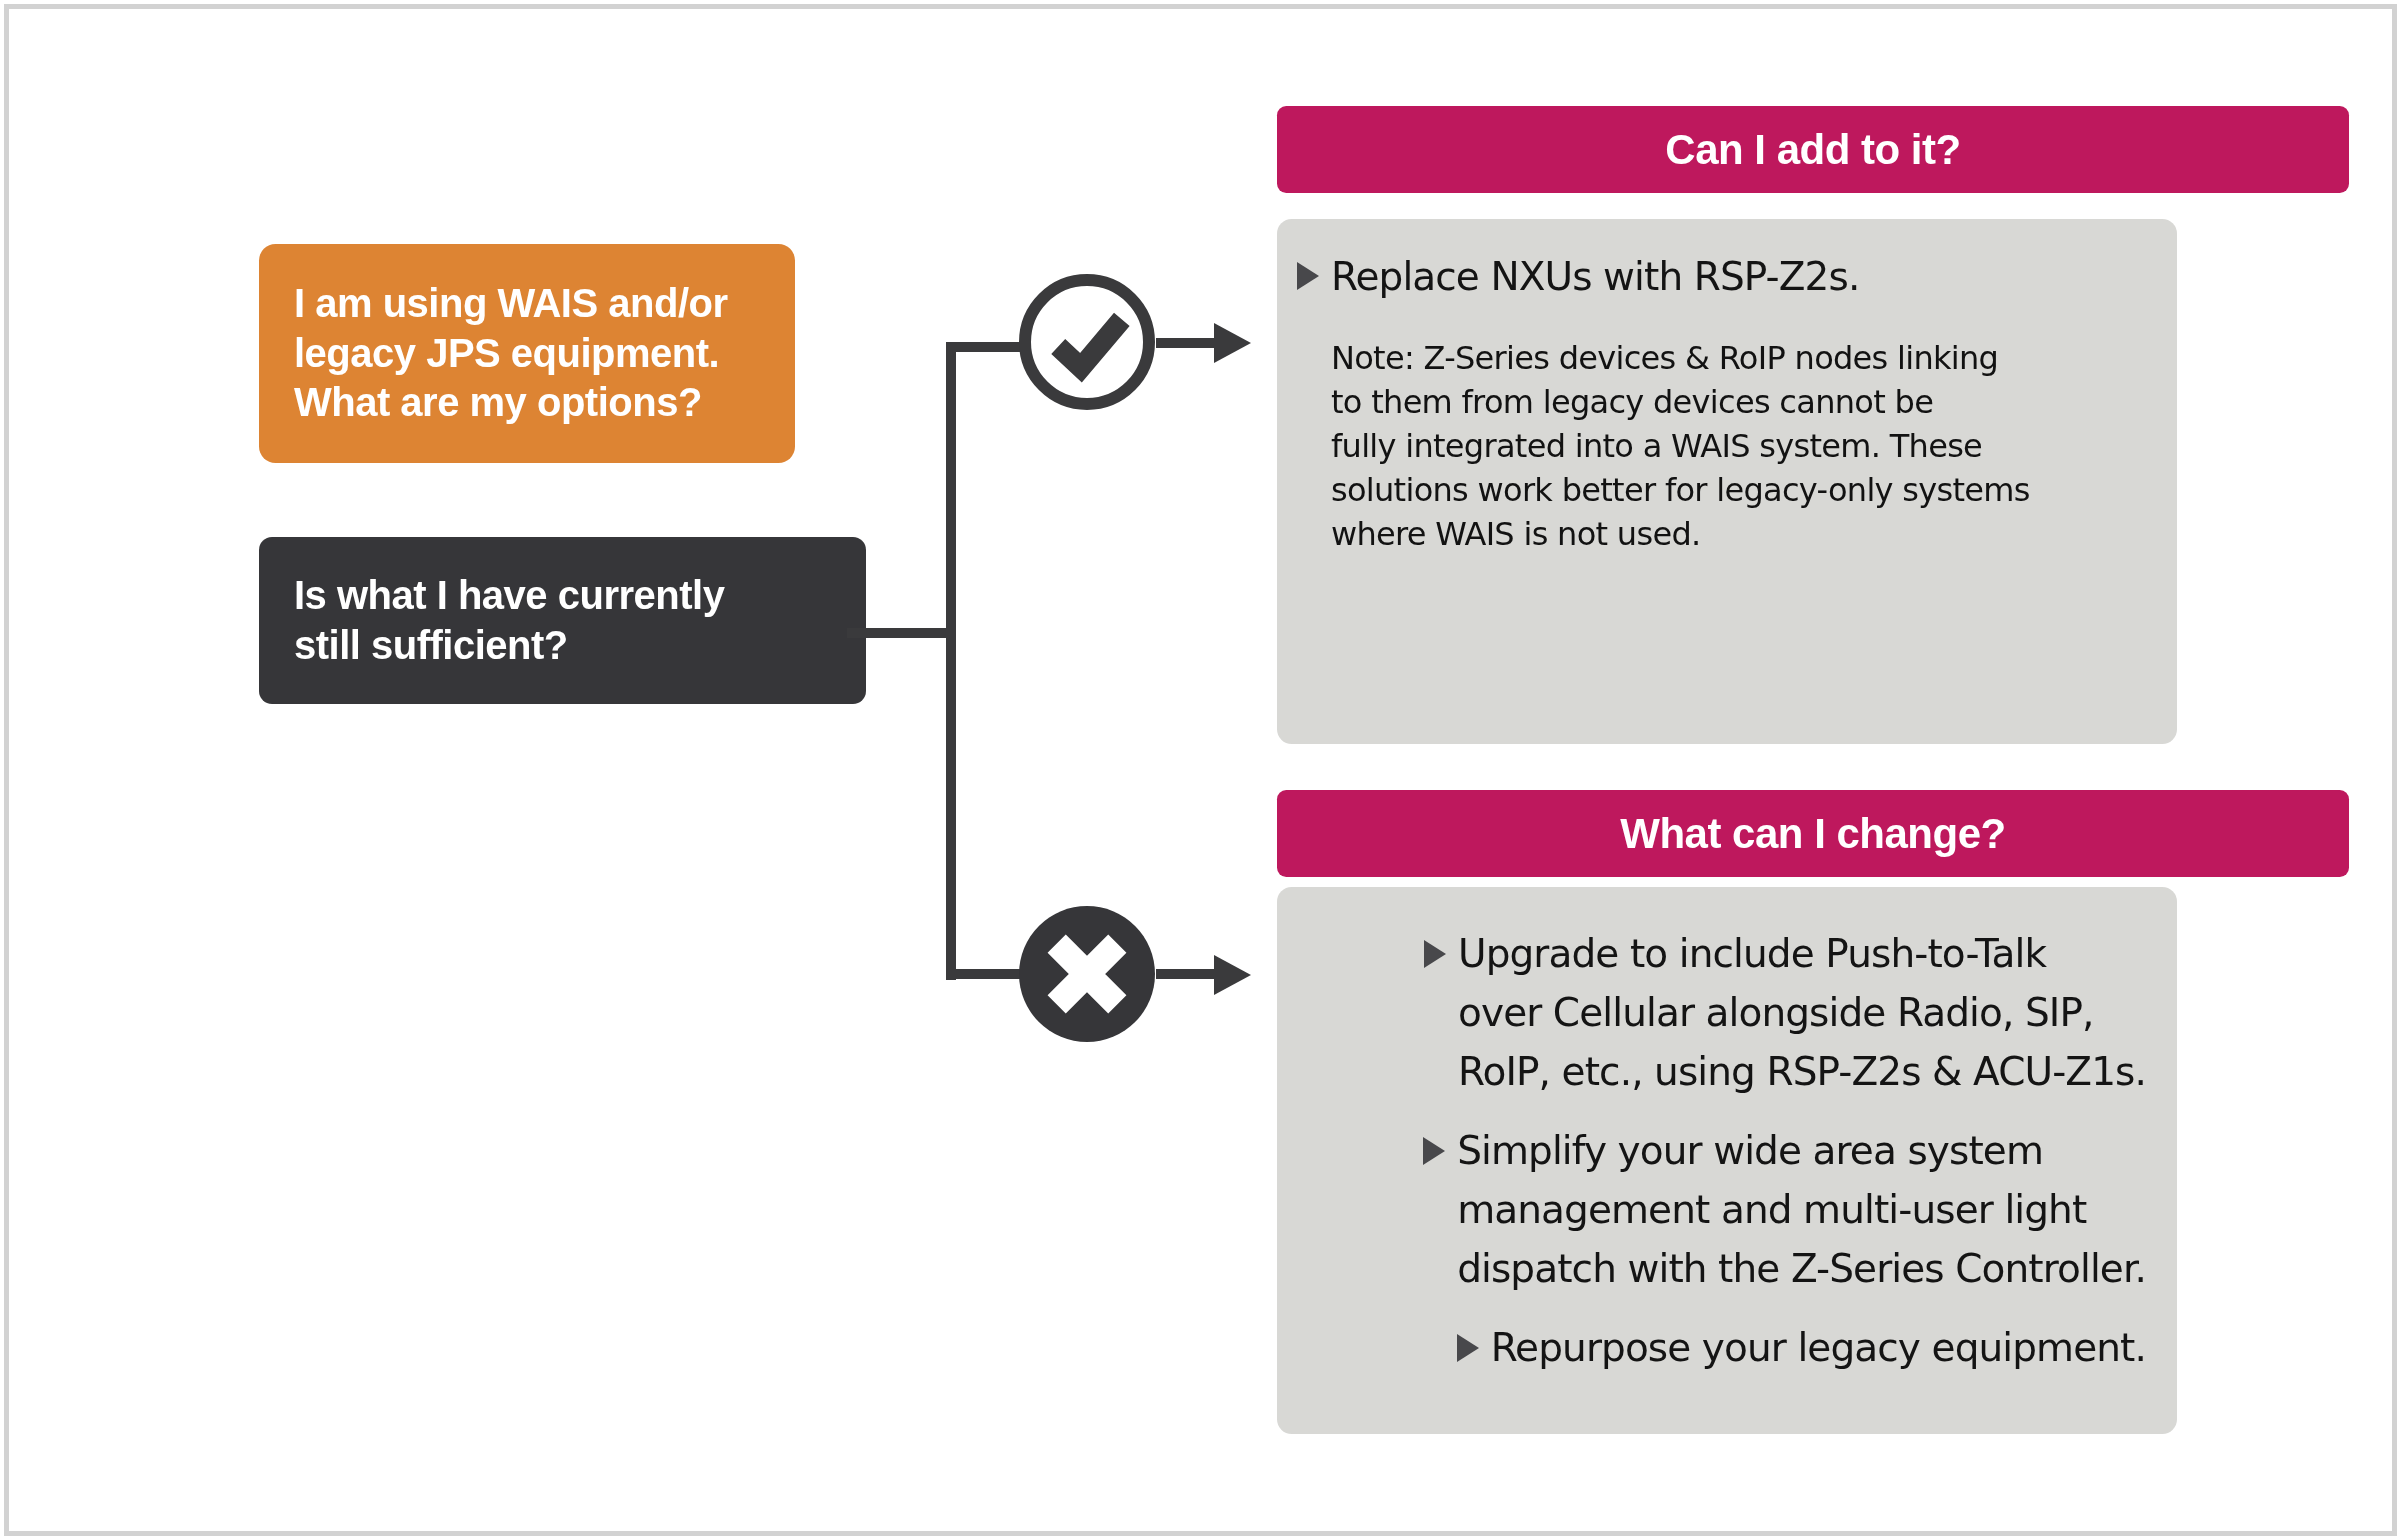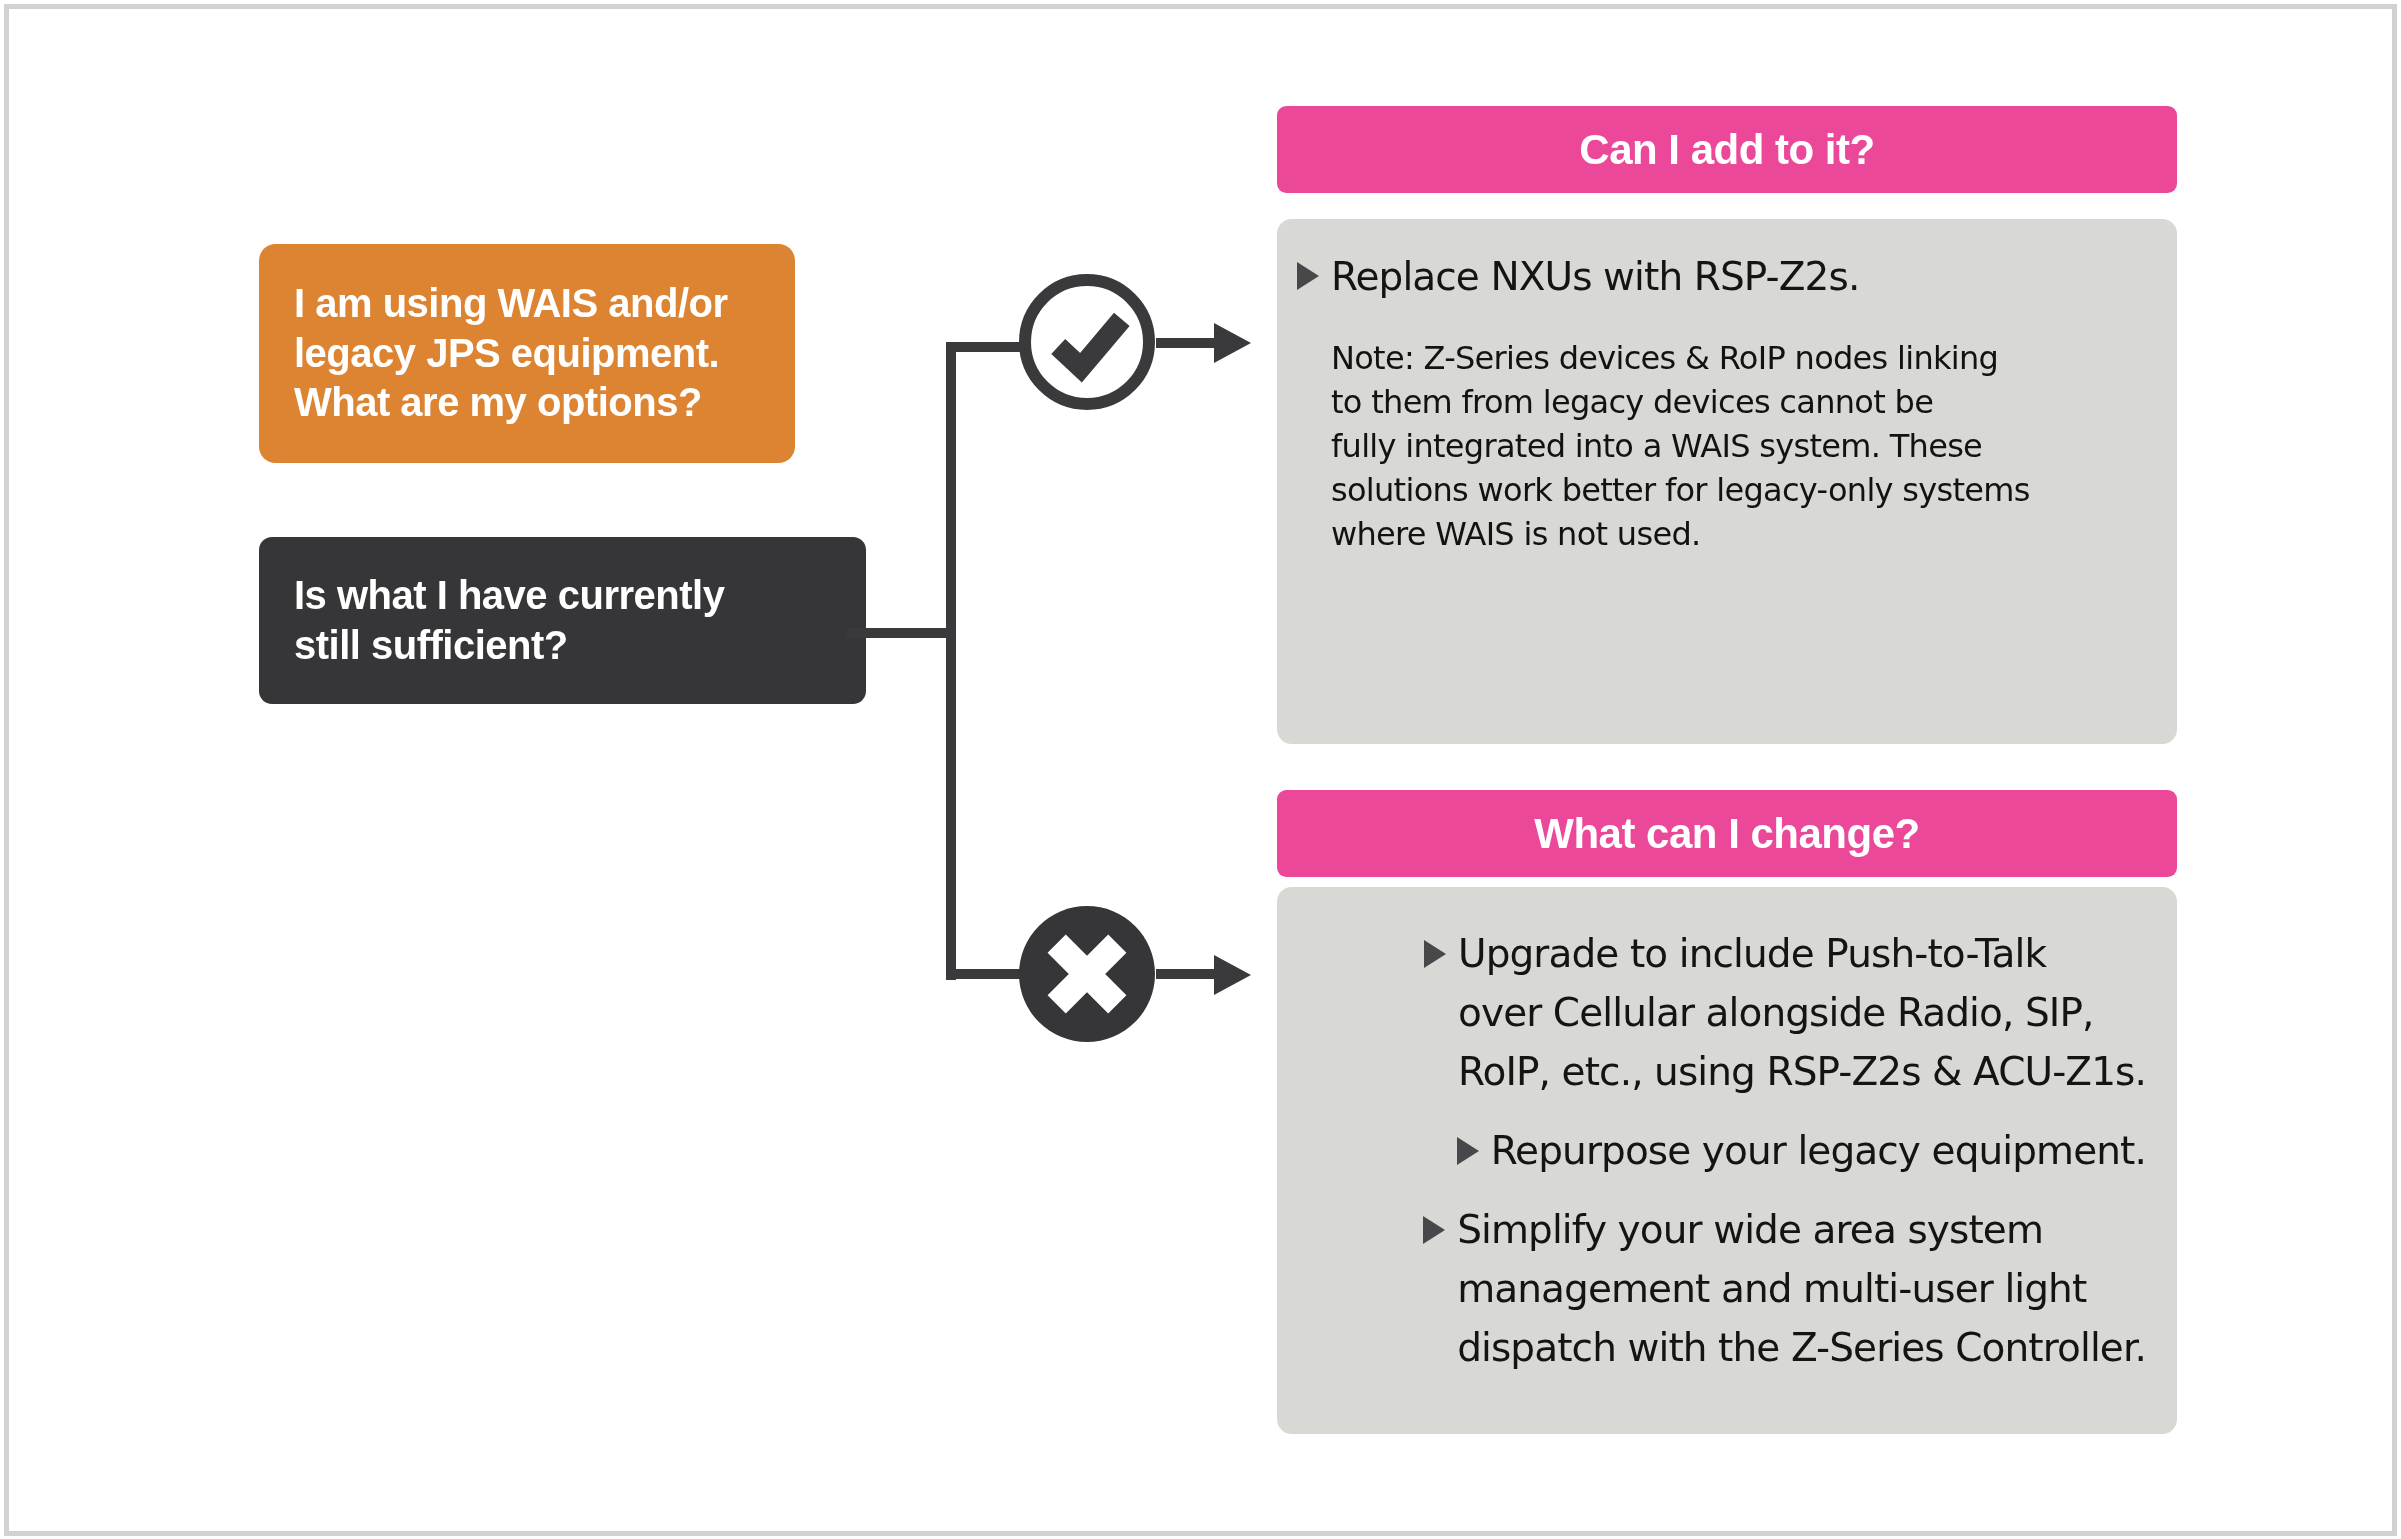--- a/index.html
+++ b/index.html
@@ -33,22 +33,22 @@
   .a-head-no{left:1214px;top:955px;}
 
   
   .circle{position:absolute;width:136px;height:136px;border-radius:50%;
           display:flex;align-items:center;justify-content:center;box-sizing:border-box;}
   .circle.yes{left:1019px;top:274px;background:#ffffff;border:12px solid #3a3a3c;}
   .circle.no{left:1019px;top:906px;background:#363639;}
   .circle svg{display:block;}
 
   
-  .bluebar{position:absolute;left:1277px;width:900px;height:87px;
-           background:#ec4899;border-radius:9.2px;color:#ffffff;
+  .bluebar{position:absolute;left:1277px;width:1072px;height:87px;
+           background:#be185d;border-radius:9.2px;color:#ffffff;
            font-weight:bold;font-size:42px;line-height:87px;text-align:center;
            letter-spacing:-0.5px;}
   .bar-yes{top:106px;}
   .bar-no{top:790px;}
 
   .panel{position:absolute;left:1277px;width:900px;background:#d8d8d5;
          border-radius:14.7px;box-sizing:border-box;
          font-family:"DejaVu Sans", sans-serif;color:#141414;}
   .panel-yes{top:219px;height:525px;padding:27.6px 31px 0 20px;}
   .panel-no{top:887px;height:547px;padding:37px 31px 0 20px;}
@@ -116,23 +116,23 @@
   <div class="bluebar bar-no">What can I change?</div>
   <div class="panel panel-no">
     <div class="bullet">
       <span class="tri"></span>
       <span class="btext">Upgrade to include Push-to-Talk
 over Cellular alongside Radio, SIP,
 RoIP, etc., using RSP-Z2s &amp; ACU-Z1s.</span>
     </div>
     <div class="bullet">
       <span class="tri"></span>
-      <span class="btext">Repurpose your legacy equipment.</span>
+      <span class="btext">Simplify your wide area system
+management and multi-user light
+dispatch with the Z-Series Controller.</span>
     </div>
     <div class="bullet">
       <span class="tri"></span>
-      <span class="btext">Simplify your wide area system
-management and multi-user light
-dispatch with the Z-Series Controller.</span>
+      <span class="btext">Repurpose your legacy equipment.</span>
     </div>
   </div>
 </div>
 
 
 </body></html>

